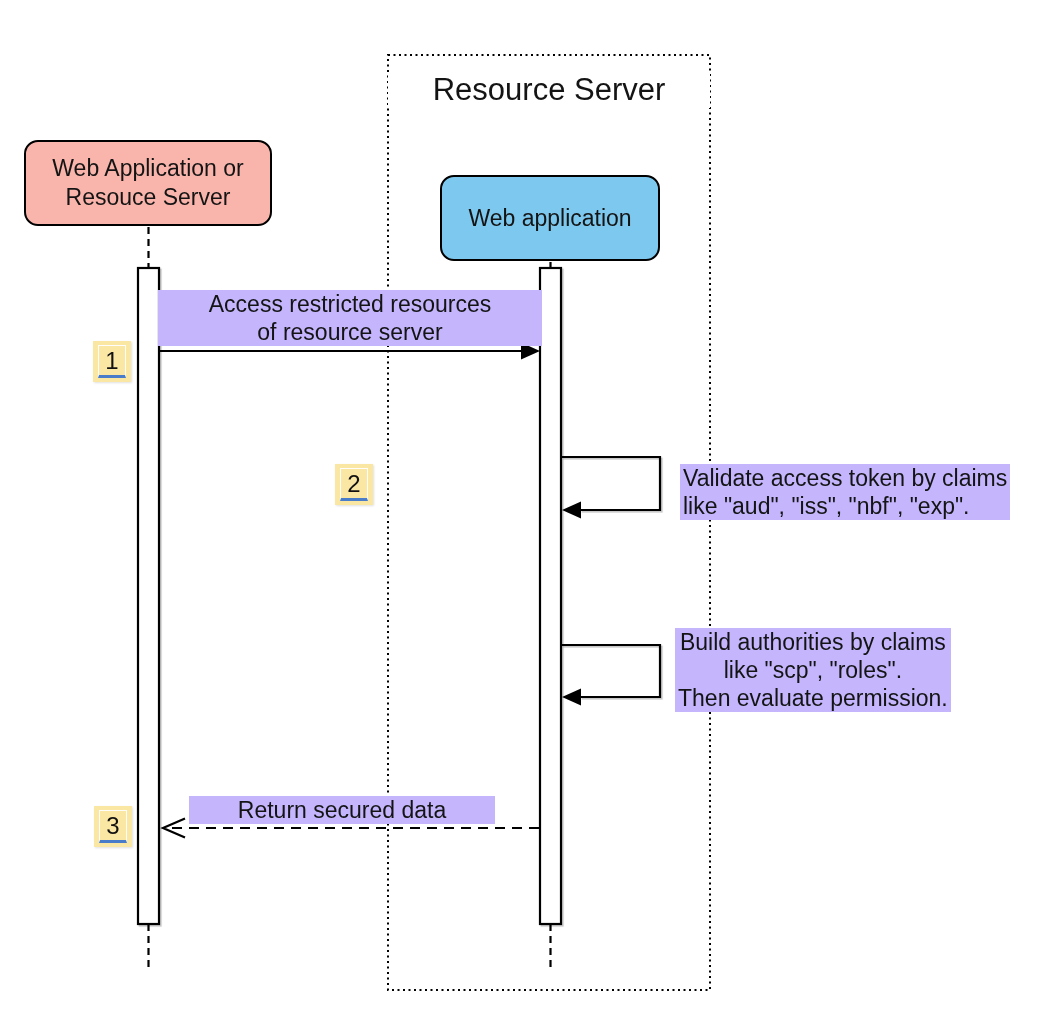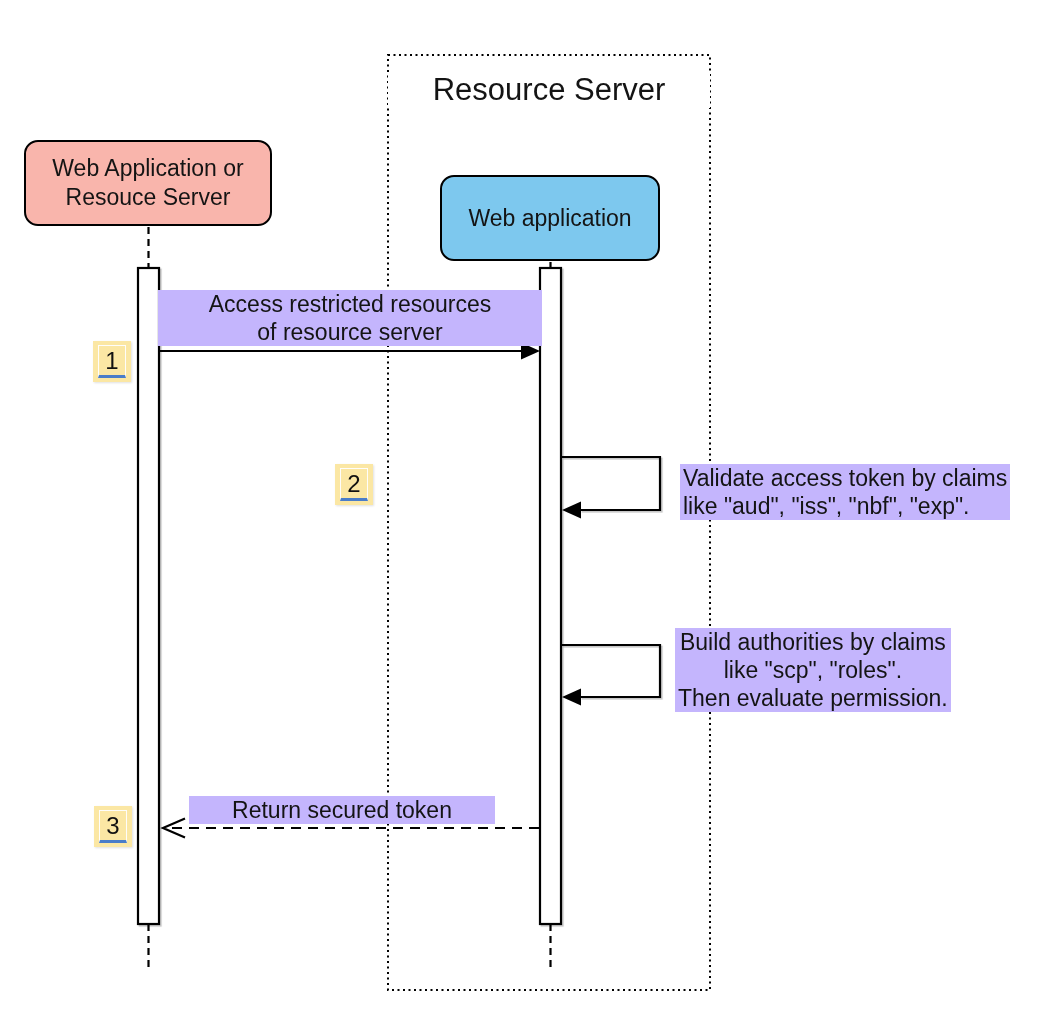--- a/index.html
+++ b/index.html
@@ -115,21 +115,21 @@
   <div class="abs msg msg-1">Access restricted resources
 of resource server</div>
 
   <div class="abs msg msg-2">Validate access token by claims
 like "aud", "iss", "nbf", "exp".</div>
 
   <div class="abs msg msg-3">Build authorities by claims
 like "scp", "roles".
 Then evaluate permission.</div>
 
-  <div class="abs msg msg-4">Return secured token</div>
+  <div class="abs msg msg-4">Return secured data</div>
 
   <div class="abs badge badge-1" style="background-color: rgb(251, 231, 164);">
     <span class="num">1</span>
   </div>
 
   <div class="abs badge badge-2" style="background-color: rgb(251, 231, 164);">
     <span class="num">2</span>
   </div>
 
   <div class="abs badge badge-3" style="background-color: rgb(251, 231, 164);">

